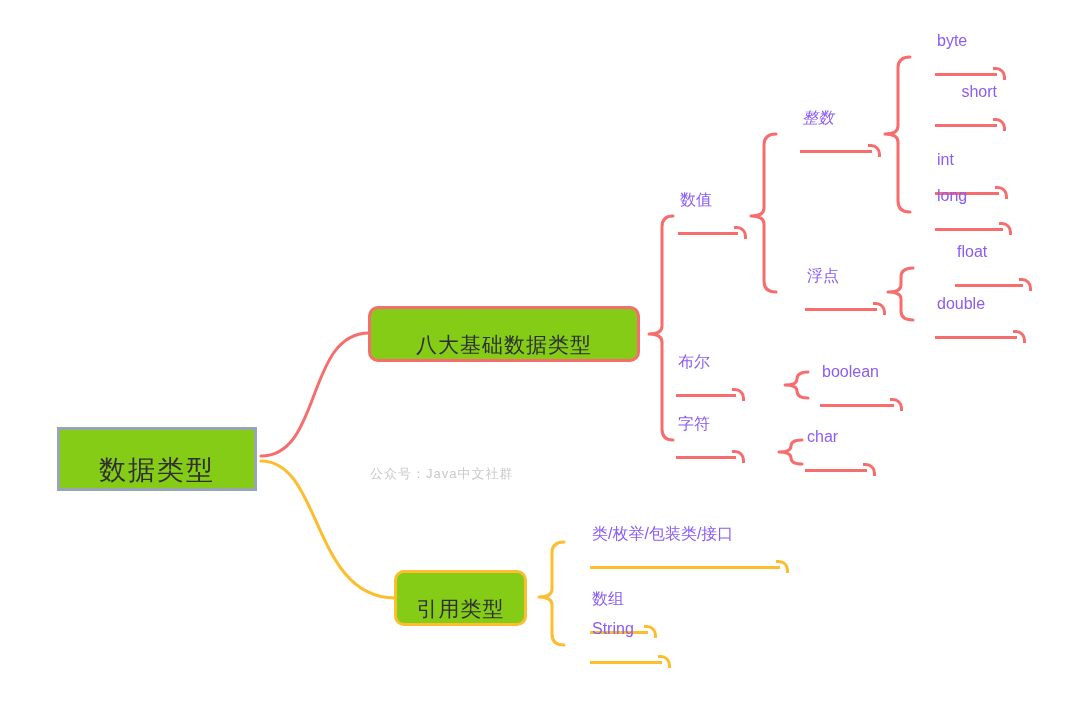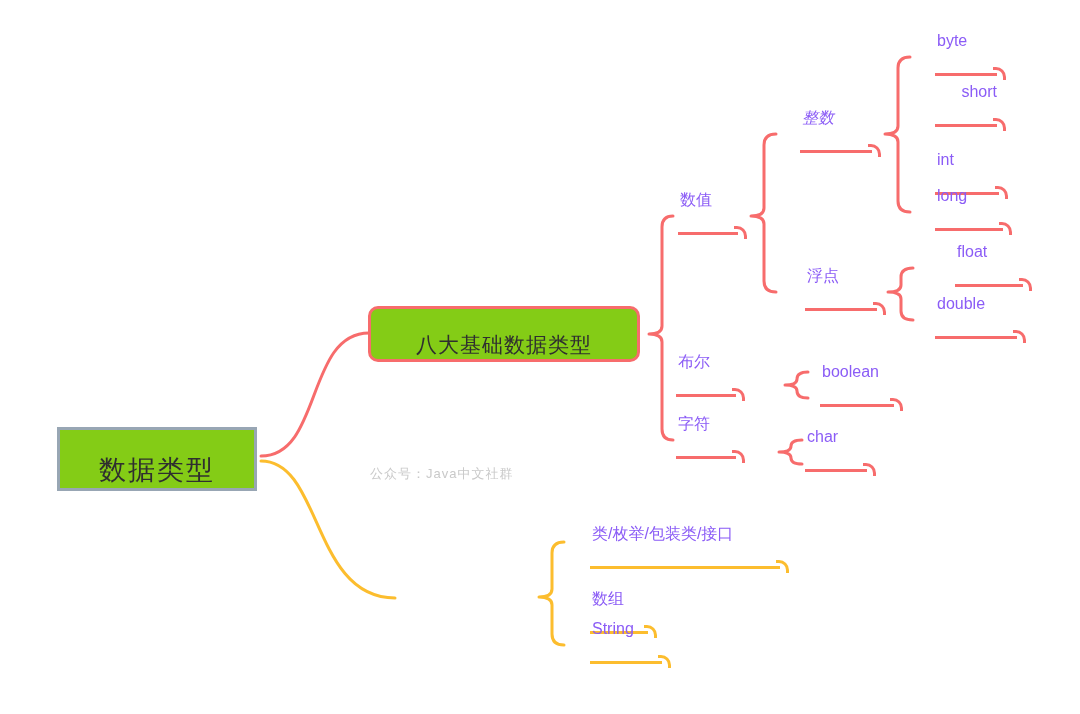--- a/index.html
+++ b/index.html
@@ -95,20 +95,23 @@
   </svg>
 
   <div class="box root-box" style="left:57px; top:427px; width:200px; height:64px;">
     <span>数据类型</span>
   </div>
 
   <div class="box red-box" style="left:368px; top:306px; width:272px; height:56px;">
     <span>八大基础数据类型</span>
   </div>
 
+  <div class="box yellow-box" style="left:394px; top:570px; width:133px; height:56px;">
+    <span>引用类型</span>
+  </div>
 
   <div class="leaf red" style="left:678px; top:190px; width:60px;">数值</div>
   <div class="leaf red" style="left:676px; top:352px; width:60px;">布尔</div>
   <div class="leaf red" style="left:676px; top:414px; width:60px;">字符</div>
 
   <div class="leaf red" style="left:800px; top:108px; width:72px;font-style:italic;">整数</div>
   <div class="leaf red" style="left:805px; top:266px; width:72px;">浮点</div>
 
   <div class="leaf red" style="left:935px; top:31px; width:62px;">byte</div>
   <div class="leaf red" style="left:935px; top:82px; width:62px;text-align:right;">short</div>

